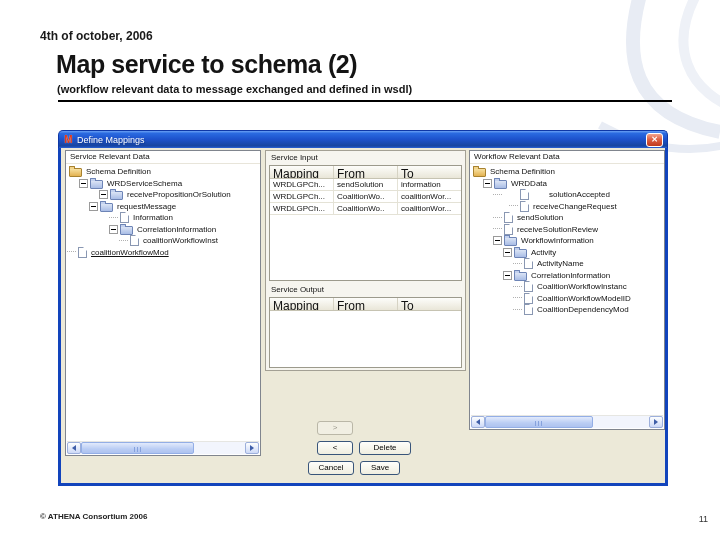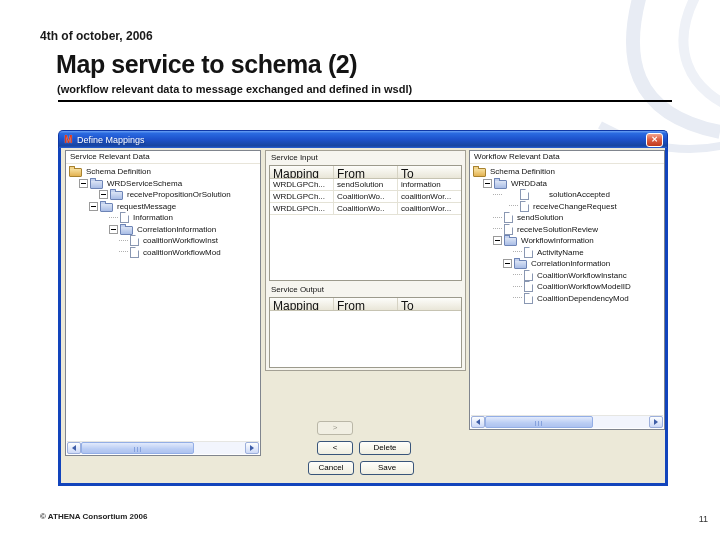--- a/index.html
+++ b/index.html
@@ -89,21 +89,21 @@
   .rightp .sthumb{width:66%;}
 
   
   .btn{position:absolute;height:14px;font-size:8px;font-family:inherit;line-height:1;
        background:linear-gradient(#fefefb,#f0eee0);border:1px solid #39557a;border-radius:3px;
        padding:0;color:#000;box-sizing:border-box;}
   .btn.moveright{left:256px;top:273px;width:36px;color:#9c9a8e;border-color:#bab7a7;background:#f1efe3;}
   .btn.moveleft{left:256px;top:293px;width:36px;}
   .btn.delete{left:298px;top:293px;width:52px;}
   .btn.cancel{left:247px;top:313px;width:46px;}
-  .btn.save{left:299px;top:313px;width:54px;}
+  .btn.save{left:299px;top:313px;width:40px;}
 </style>
 </head>
 <body>
 
 <div class="slide">
 
   <svg class="watermark" viewBox="0 0 720 540">
     <path d="M 648 -30 C 615 60, 635 115, 720 132" stroke="#e8ecf4" stroke-width="14" fill="none"></path>
     <path d="M 705 -20 C 662 45, 688 95, 745 112" stroke="#eef1f7" stroke-width="10" fill="none"></path>
     <path d="M 600 125 C 645 150, 695 155, 735 142" stroke="#e8ecf4" stroke-width="8" fill="none"></path>
@@ -154,21 +154,21 @@
             <div class="trow" style="padding-left: 42px;">
               <span class="expander"></span>
               <span class="ticon folder"></span>
               <span class="tlabel">CorrelationInformation</span>
             </div>
             <div class="trow" style="padding-left: 52px;">
               <span class="stub"></span>
               <span class="ticon doc"></span>
               <span class="tlabel">coalitionWorkflowInst</span>
             </div>
-            <div class="trow" style="padding-left: 52px;">
+            <div class="trow" style=" text-decoration: underline;">
               <span class="stub"></span>
               <span class="ticon doc"></span>
               <span class="tlabel">coalitionWorkflowMod</span>
             </div>
           </div>
         <div class="hscroll">
           <span class="sbtn">
               <span class="arr left"></span>
             </span>
           <span class="strack">
@@ -244,20 +244,25 @@
             <div class="trow" style="padding-left: 22px;">
               <span class="stub"></span>
               <span class="ticon doc"></span>
               <span class="tlabel">receiveSolutionReview</span>
             </div>
             <div class="trow" style="padding-left: 22px;">
               <span class="expander"></span>
               <span class="ticon folder"></span>
               <span class="tlabel">WorkflowInformation</span>
             </div>
+            <div class="trow" style="padding-left: 32px;">
+              <span class="expander"></span>
+              <span class="ticon folder"></span>
+              <span class="tlabel">Activity</span>
+            </div>
             <div class="trow" style="padding-left: 42px;">
               <span class="stub"></span>
               <span class="ticon doc"></span>
               <span class="tlabel">ActivityName</span>
             </div>
             <div class="trow" style="padding-left: 32px;">
               <span class="expander"></span>
               <span class="ticon folder"></span>
               <span class="tlabel">CorrelationInformation</span>
             </div>

